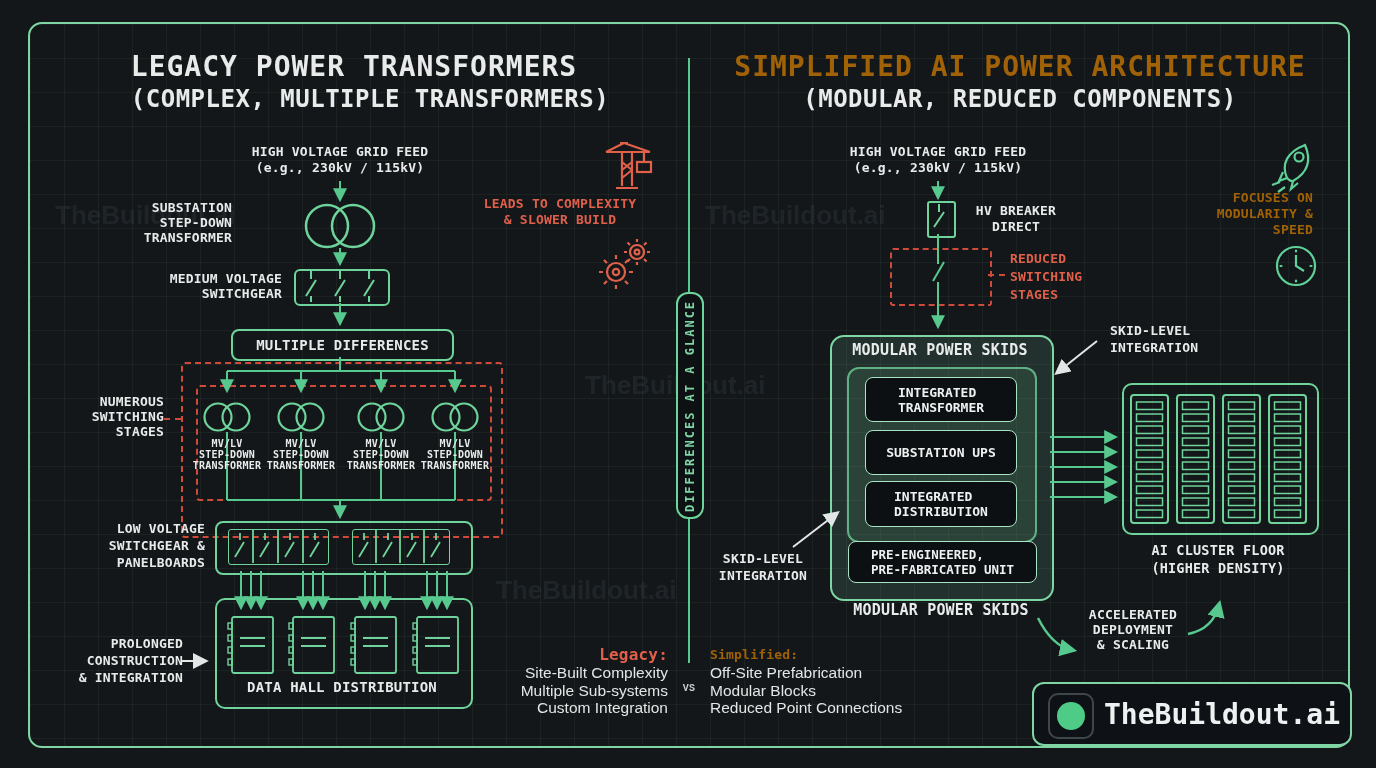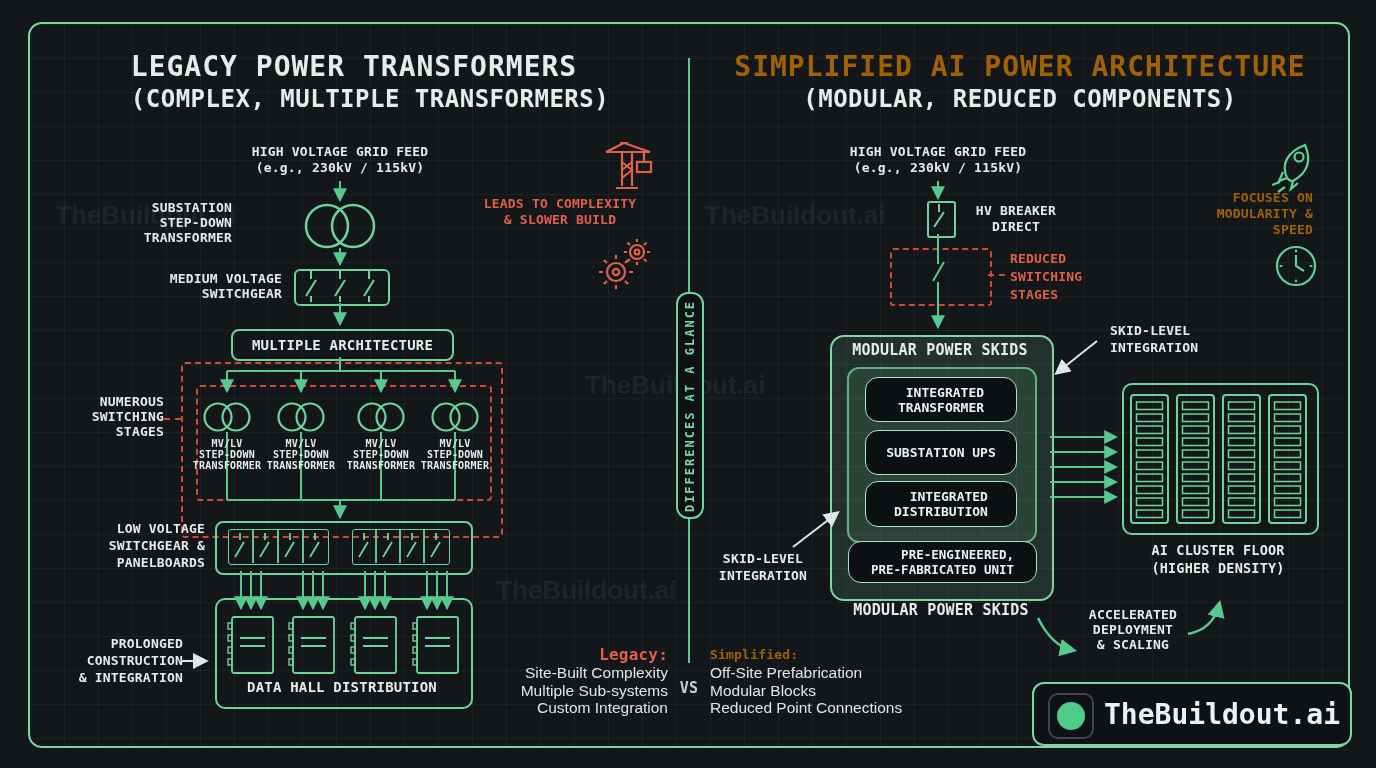--- a/index.html
+++ b/index.html
@@ -19,22 +19,22 @@
   .tc{transform:translateX(-50%);text-align:center;}
   .tr{text-align:right;}
   .tl{text-align:left;}
   .red{color:#e0604a;}
   .grn{color:#a16207;}
   .title{font-size:28px;line-height:30px;letter-spacing:1px;white-space:nowrap;}
   .subtitle{font-size:24px;line-height:26px;letter-spacing:0.5px;white-space:nowrap;font-weight:bold;}
   
   .box{position:absolute;border:2px solid #6fd49b;border-radius:8px;background:transparent;}
   .dash{position:absolute;border:2px dashed #cf4a38;border-radius:4px;}
-  .fillbox{position:absolute;border:1.5px solid #a9e5c4;border-radius:13px;background:#0c1013;
-           display:flex;align-items:center;justify-content:center;text-align:right;
+  .fillbox{position:absolute;border:1.5px solid #a9e5c4;border-radius:8px;background:#0c1013;
+           display:flex;align-items:center;justify-content:center;text-align:left;
            color:#eef1f0;font-weight:bold;white-space:pre-line;}
   svg{position:absolute;left:0;top:0;}
   
   #pill{position:absolute;left:676px;top:292px;width:24px;height:223px;border:2px solid #6fd49b;
         border-radius:12px;background:#0d1114;display:flex;align-items:center;justify-content:center;}
   #pill span{transform:rotate(-90deg);white-space:nowrap;font-size:12px;font-weight:bold;
              letter-spacing:2px;color:#7fd6a4;}
   
   .cmp-items{position:absolute;font-family:"Liberation Sans",sans-serif;font-size:15.5px;
              line-height:17.5px;color:#e3e6e6;font-weight:normal;}
@@ -53,21 +53,21 @@
 <div id="canvas">
   <div id="frame"></div>
 
   <div class="wm" style="left:55px;top:200px;">TheBuildout.ai</div>
   <div class="wm" style="left:705px;top:200px;">TheBuildout.ai</div>
   <div class="wm" style="left:585px;top:370px;">TheBuildout.ai</div>
   <div class="wm" style="left:496px;top:575px;">TheBuildout.ai</div>
 
   <div class="box" style="left:294px;top:269px;width:92px;height:33px;border-radius:6px;"></div>
   <div class="box" style="left:231px;top:329px;width:219px;height:28px;display:flex;align-items:center;justify-content:center;">
-    <span class="t" style="position:static;font-size:14px;">MULTIPLE ARCHITECTURE</span>
+    <span class="t" style="position:static;font-size:14px;">MULTIPLE DIFFERENCES</span>
   </div>
   <div class="dash" style="left:181px;top:362px;width:318px;height:172px;"></div>
   <div class="dash" style="left:196px;top:385px;width:292px;height:112px;"></div>
   <div class="box" style="left:215px;top:521px;width:254px;height:50px;"></div>
   <div class="box" style="left:228px;top:529px;width:99px;height:34px;border-width:1.5px;border-radius:3px;"></div>
   <div class="box" style="left:352px;top:529px;width:96px;height:34px;border-width:1.5px;border-radius:3px;"></div>
   <div class="box" style="left:215px;top:598px;width:254px;height:107px;border-radius:10px;"></div>
 
   <div class="box" style="left:927px;top:201px;width:25px;height:33px;border-radius:3px;"></div>
   <div class="dash" style="left:890px;top:248px;width:98px;height:54px;border-radius:3px;"></div>
@@ -306,21 +306,21 @@
 &amp; SCALING</div>
   <div class="t tr grn" style="left:1171px;top:190px;width:142px;line-height:16px;">FOCUSES ON
 MODULARITY &amp; SPEED</div>
 
   <div class="t tr red" style="left:548px;top:647px;width:120px;font-size:16px;">Legacy:</div>
   <div class="cmp-items" style="left:400px;top:664px;width:268px;text-align:right;">
     <div>Site-Built Complexity</div>
     <div>Multiple Sub-systems</div>
     <div>Custom Integration</div>
   </div>
-  <div class="t tc" style="left:689px;top:681px;font-size:15px;color:#c8cccc;">VS</div>
+  <div class="t tc" style="left:689px;top:681px;font-size:10px;color:#c8cccc;font-family:Liberation Mono, monospace;">VS</div>
   <div class="t tl grn" style="left:710px;top:647px;font-size:13px;">Simplified:</div>
   <div class="cmp-items" style="left:710px;top:664px;width:280px;text-align:left;">
     <div>Off-Site Prefabrication</div>
     <div>Modular Blocks</div>
     <div>Reduced Point Connections</div>
   </div>
 
   <div id="logo-box">
     <div id="logo-icon">
         <div id="logo-dot"></div>

